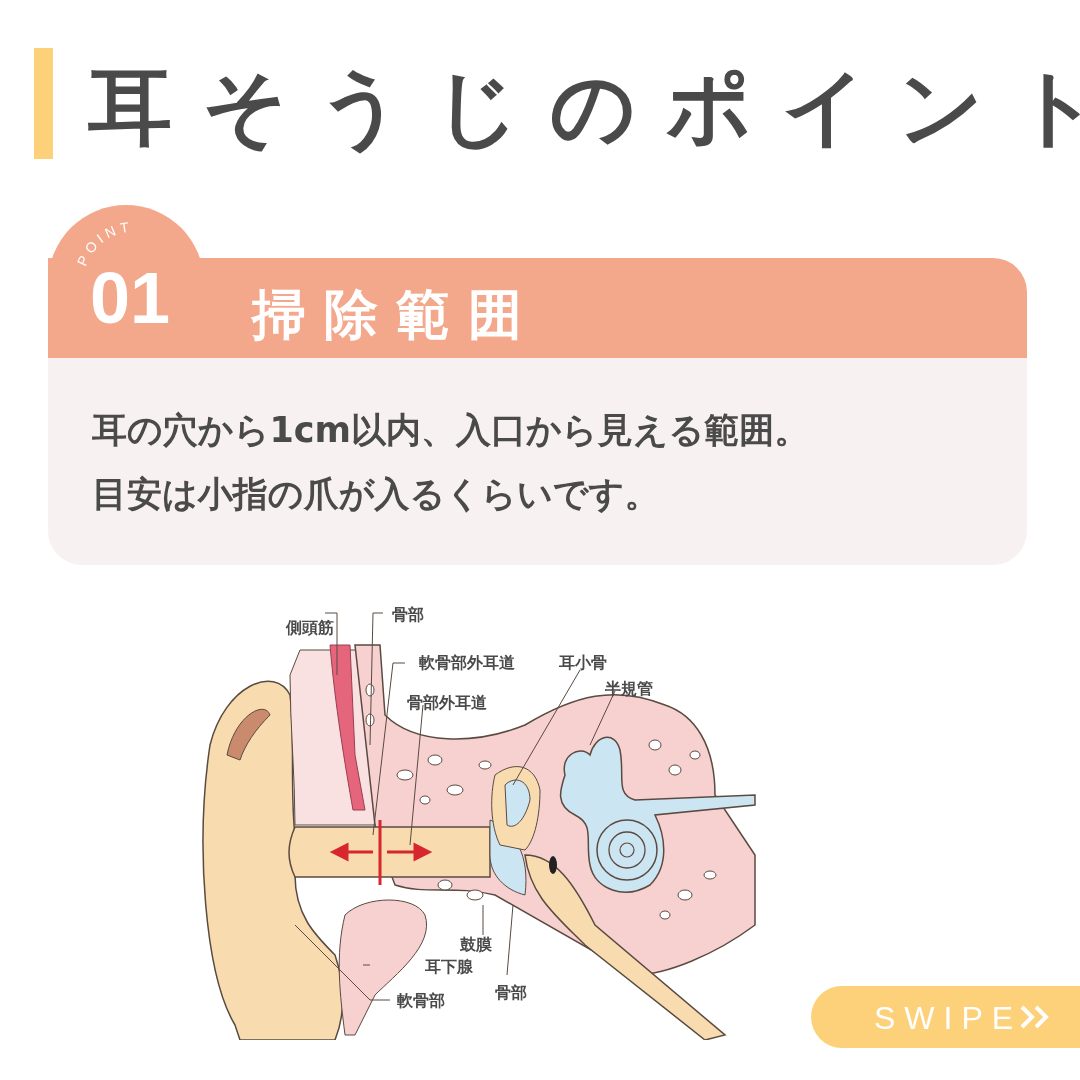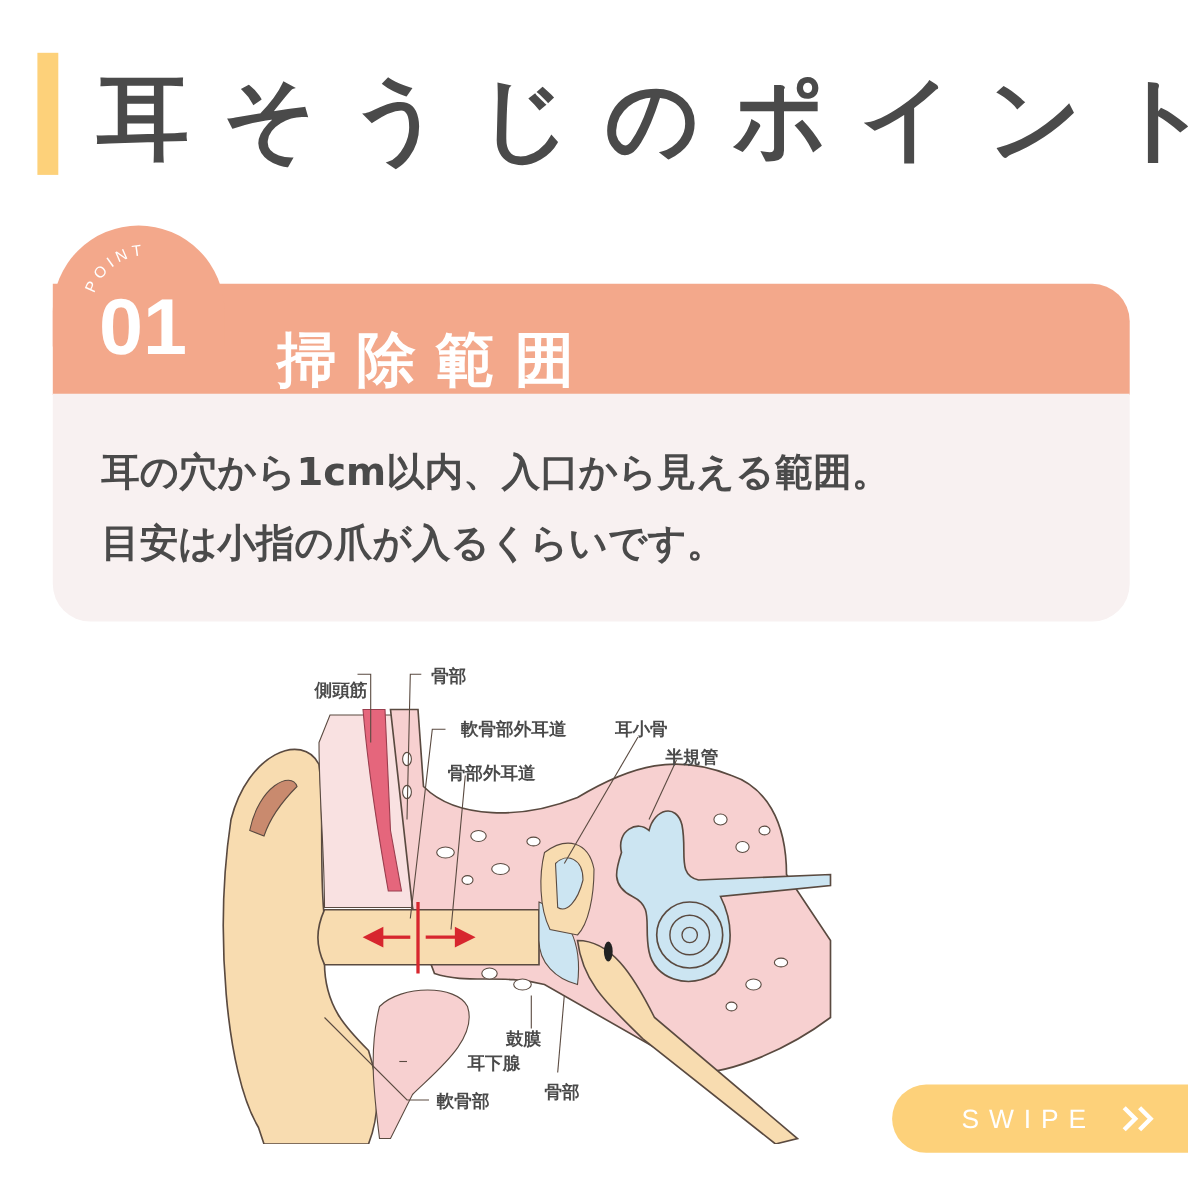--- a/index.html
+++ b/index.html
@@ -7,30 +7,30 @@
   body { position: relative; font-family: "DejaVu Sans", "Liberation Sans", sans-serif; color: #4a4a4a; }
 
   .title-bar { position: absolute; left: 34px; top: 48px; width: 19px; height: 111px; background: #fdd17a; }
   .page-title { position: absolute; left: 88px; top: 52px; font-size: 84px; font-weight: bold; letter-spacing: 30px; color: #4a4a4a; line-height: 110px; white-space: nowrap; }
 
   .tab-bump { position: absolute; left: 48px; top: 205px; width: 156px; height: 110px; background: #f3a88b; border-radius: 78px 78px 0 0; }
   .point-arc { position: absolute; left: 48px; top: 205px; width: 156px; height: 80px; }
   .point-num { position: absolute; left: 90px; top: 266px; font-size: 72px; font-weight: bold; color: #ffffff; line-height: 64px; font-family: "Liberation Sans", sans-serif; }
 
   .card-header { position: absolute; left: 48px; top: 258px; width: 979px; height: 101px; background: #f3a88b; border-radius: 0 34px 0 0; }
-  .card-title { position: absolute; left: 252px; top: 280px; font-size: 54px; font-weight: bold; color: #ffffff; letter-spacing: 18px; line-height: 70px; white-space: nowrap; margin-top: 12px; }
+  .card-title { position: absolute; left: 252px; top: 280px; font-size: 54px; font-weight: bold; color: #ffffff; letter-spacing: 18px; line-height: 70px; white-space: nowrap; }
 
   .card-body { position: absolute; left: 48px; top: 358px; width: 979px; height: 207px; background: #f8f1f1; border-radius: 0 0 34px 34px; }
   .card-text { position: absolute; left: 92px; top: 398px; font-size: 35px; font-weight: bold; color: #4a4a4a; line-height: 64px; white-space: nowrap; }
 
   .diagram { position: absolute; left: 195px; top: 595px; width: 575px; height: 445px; }
   .lbl { position: absolute; font-size: 16px; font-weight: bold; color: #4a4a4a; white-space: nowrap; }
 
   .swipe { position: absolute; left: 811px; top: 986px; width: 290px; height: 62px; background: #fdd17a; border-radius: 31px 0 0 31px; }
-  .swipe-label { position: absolute; left: 874px; top: 997px; font-size: 24px; color: #ffffff; letter-spacing: 9px; line-height: 42px; font-family: "Liberation Sans", sans-serif; white-space: nowrap; }
+  .swipe-label { position: absolute; left: 874px; top: 997px; font-size: 32px; color: #ffffff; letter-spacing: 9px; line-height: 42px; font-family: "Liberation Sans", sans-serif; white-space: nowrap; }
   .swipe-icon { position: absolute; left: 1018px; top: 1002px; width: 36px; height: 30px; }
 </style>
 </head>
 <body>
 
 <div class="title-bar"></div>
 <h1 class="page-title">耳そうじのポイント</h1>
 
 <div class="card-header"></div>
 <div class="tab-bump"></div>

